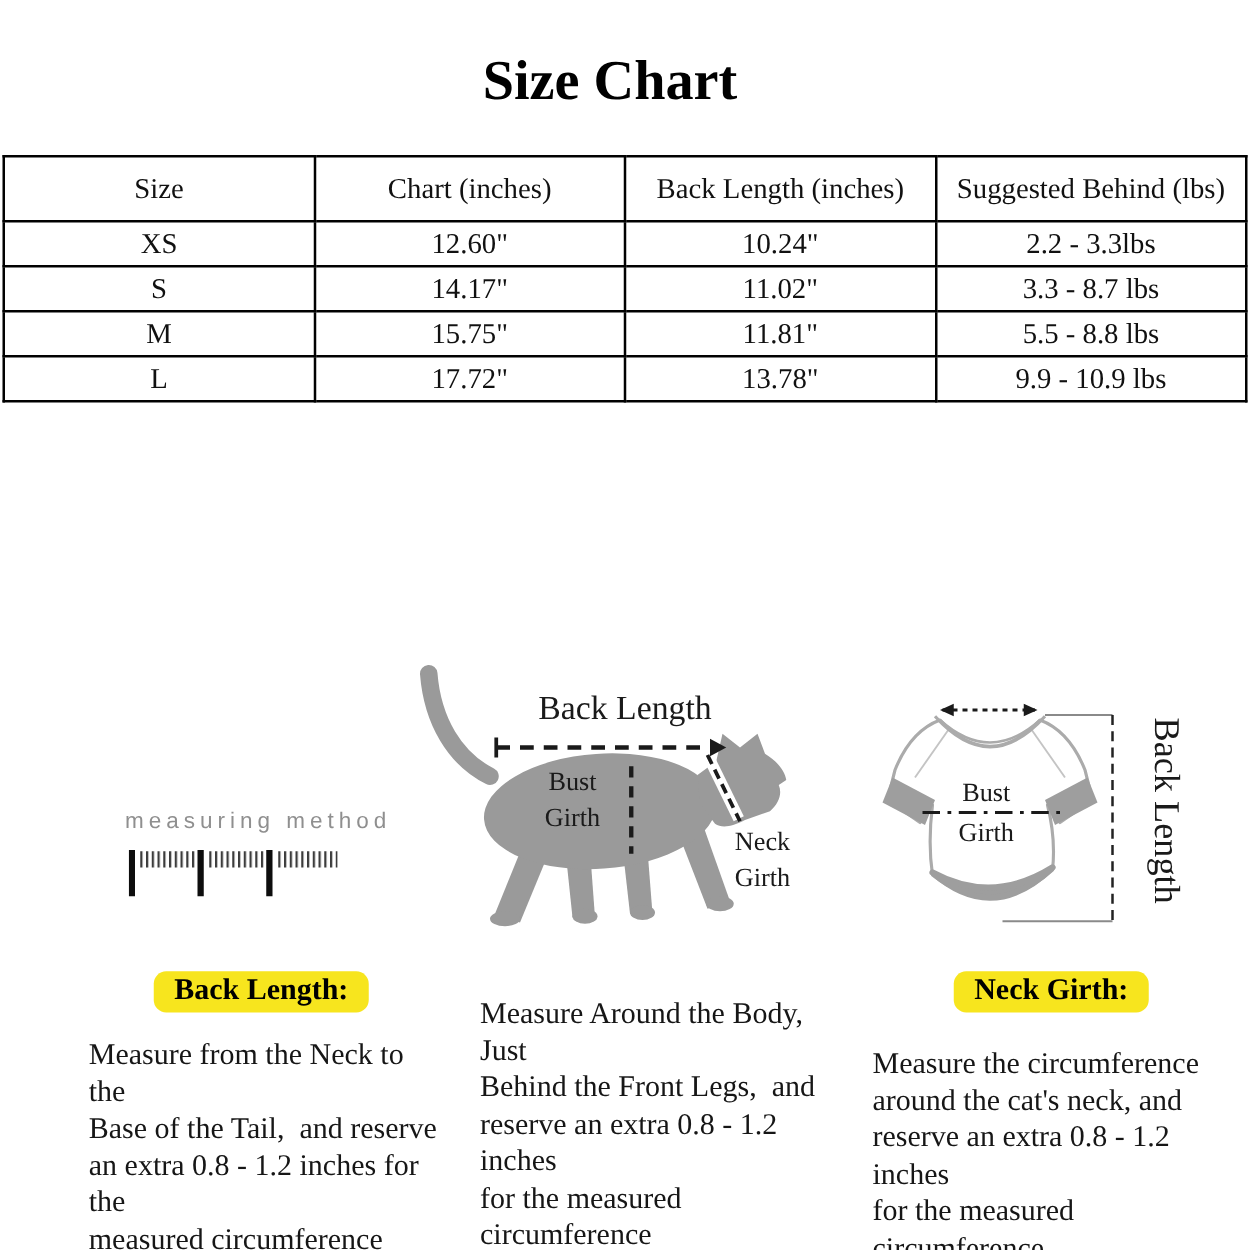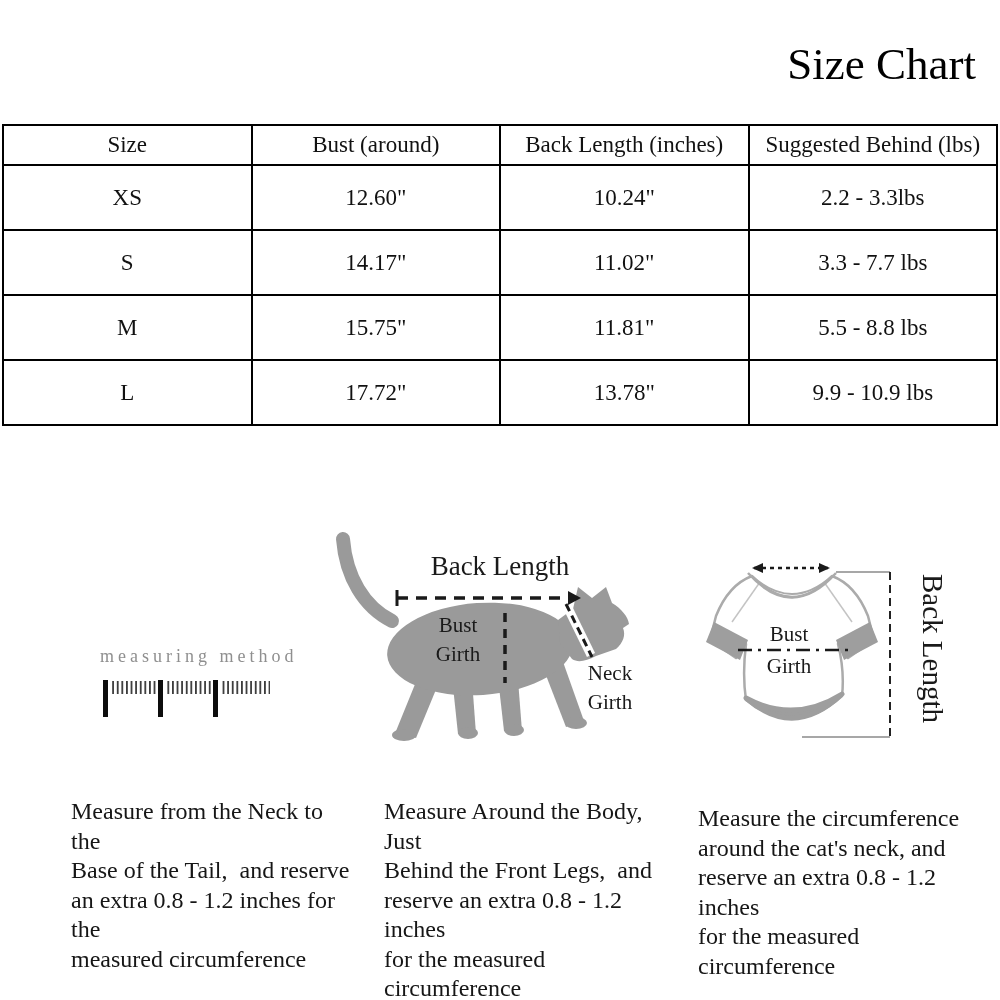--- a/index.html
+++ b/index.html
@@ -3,37 +3,37 @@
 <meta charset="utf-8">
 <style>
   html,body { margin:0; padding:0; background:#fff; }
   #page {
     position:relative; width:1000px; height:1000px; background:#ffffff;
     font-family:"Liberation Serif","DejaVu Serif",serif; color:#111; overflow:hidden;
   }
   
   .page-title {
     position:absolute; top:38px; left:0; width:976px; margin:0;
-    text-align:right; font-size:45px; font-weight:normal; color:#000;
+    text-align:center; font-size:45px; font-weight:bold; color:#000;
   }
   
   .size-table {
     position:absolute; top:124px; left:2px; width:996px;
     border-collapse:collapse; table-layout:fixed;
   }
   .size-table th, .size-table td {
     border:2.5px solid #000; text-align:center; vertical-align:middle;
     font-size:23px; font-weight:normal; padding:0; background:#fff;
   }
-  .size-table thead tr { height:40px; }
-  .size-table tbody tr { height:65px; }
+  .size-table thead tr { height:52px; }
+  .size-table tbody tr { height:36px; }
   
   .measuring-label {
     position:absolute; left:100px; top:646px; width:220px;
-    font-family:Liberation Serif, serif;
+    font-family:Liberation Sans, sans-serif;
     font-size:18px; letter-spacing:4px; color:var(--accent-text,#8f8f8f);
   }
   .ruler-svg { position:absolute; left:103px; top:680px; }
   
   .cat-svg { position:absolute; left:330px; top:525px; }
   .diagram-label { position:absolute; text-align:center; white-space:pre-wrap; color:#1a1a1a; }
   .cat-back-length { left:410px; top:551px; width:180px; font-size:27px; }
   .cat-bust-girth  { left:413px; top:611px; width:90px;  font-size:21px; line-height:29px; }
   .cat-neck-girth  { left:568px; top:659px; width:84px;  font-size:21px; line-height:29px; }
   
@@ -65,37 +65,37 @@
 <body>
 
 <div id="page">
 
   <h1 class="page-title">Size Chart</h1>
 
   <table class="size-table">
     <thead>
       <tr>
         <th>Size</th>
-        <th>Bust (around)</th>
+        <th>Chart (inches)</th>
         <th>Back Length (inches)</th>
         <th>Suggested Behind (lbs)</th>
       </tr>
     </thead>
     <tbody>
         <tr>
           <td>XS</td>
           <td>12.60"</td>
           <td>10.24"</td>
           <td>2.2 - 3.3lbs</td>
         </tr>
         <tr>
           <td>S</td>
           <td>14.17"</td>
           <td>11.02"</td>
-          <td>3.3 - 7.7 lbs</td>
+          <td>3.3 - 8.7 lbs</td>
         </tr>
         <tr>
           <td>M</td>
           <td>15.75"</td>
           <td>11.81"</td>
           <td>5.5 - 8.8 lbs</td>
         </tr>
         <tr>
           <td>L</td>
           <td>17.72"</td>
@@ -162,31 +162,33 @@
     <line x1="48" y1="90" x2="158" y2="90" stroke="#1a1a1a" stroke-width="2.5" stroke-dasharray="14,6,3,6"></line>
     <line x1="146" y1="12" x2="200" y2="12" stroke="#8a8a8a" stroke-width="1.5"></line>
     <line x1="200" y1="12" x2="200" y2="177" stroke="#222222" stroke-width="2" stroke-dasharray="8,5"></line>
     <line x1="112" y1="177" x2="200" y2="177" stroke="#8a8a8a" stroke-width="1.5"></line>
   </svg>
   <div class="diagram-label shirt-bust-girth">Bust
 Girth</div>
   <div class="shirt-back-length">Back Length</div>
 
   <div class="explain-col col-1">
+    <span class="badge">Back Length:</span>
     <p>Measure from the Neck to the
 Base of the Tail,  and reserve
 an extra 0.8 - 1.2 inches for the
 measured circumference</p>
   </div>
   <div class="explain-col col-2">
     <p>Measure Around the Body, Just
 Behind the Front Legs,  and
 reserve an extra 0.8 - 1.2 inches
 for the measured circumference</p>
   </div>
   <div class="explain-col col-3">
+    <span class="badge">Neck Girth:</span>
     <p>Measure the circumference
 around the cat's neck, and
 reserve an extra 0.8 - 1.2 inches
 for the measured circumference</p>
   </div>
 
 </div>
 
 </body></html>

